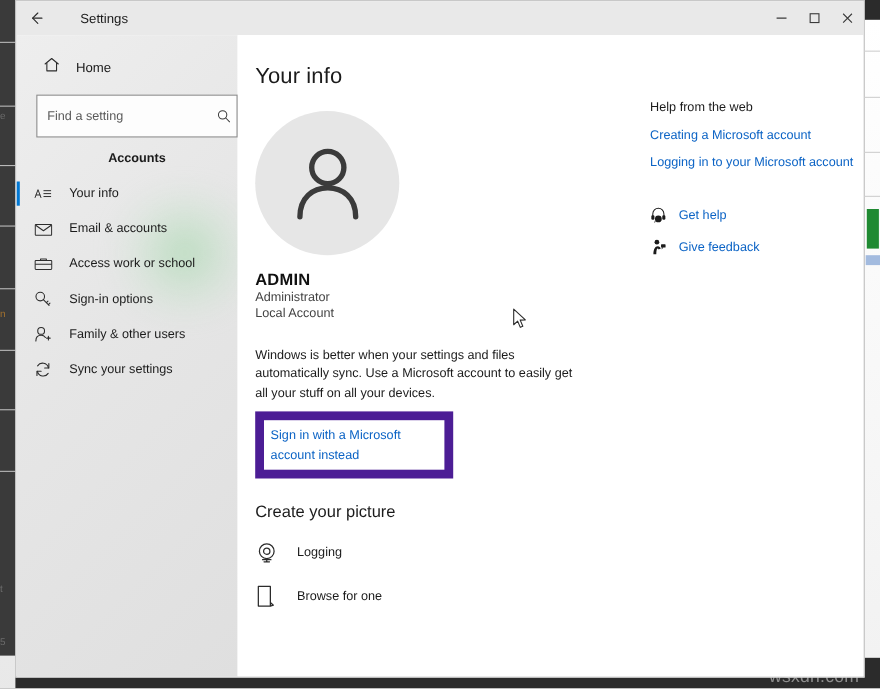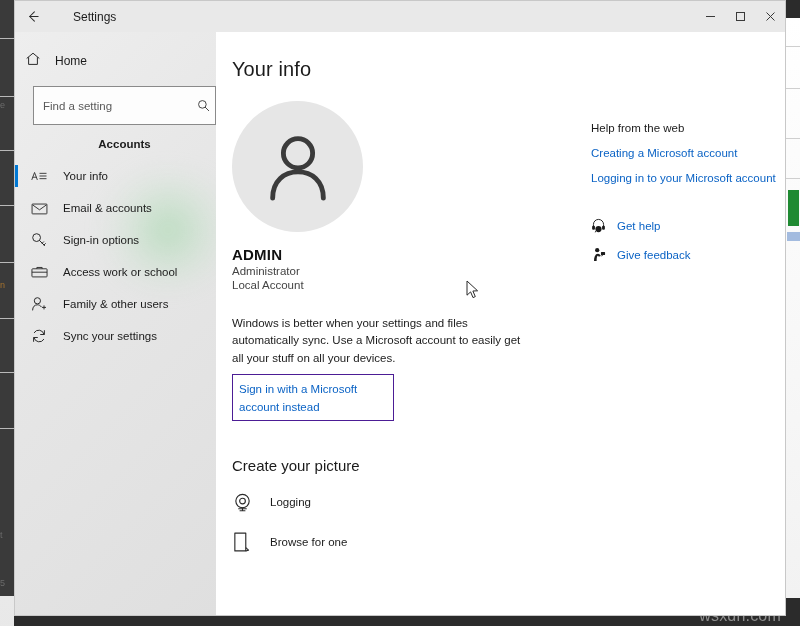--- a/index.html
+++ b/index.html
@@ -139,21 +139,21 @@
     border-radius: 50%;
     background: radial-gradient(circle, rgba(140,210,150,.45) 0%, rgba(190,225,195,.25) 45%, rgba(235,235,235,0) 72%);
     filter: blur(10px);
     pointer-events: none;
   }
 
   .home-row {
     display: flex;
     align-items: center;
     height: 30px;
-    padding-left: 10px;
+    padding-left: 24px;
     margin-top: 8px;
     position: relative;
     z-index: 2;
   }
   .home-row .label {
     font-size: 12px;
     color: #1b1b1b;
     margin-left: 14px;
   }
 
@@ -272,33 +272,33 @@
     margin-top: 24px;
     font-size: 11.5px;
     color: #1b1b1b;
     line-height: 1.5;
     width: 300px;
   }
 
   .signin-link-box {
     margin-top: 7px;
     display: inline-block;
-    border: 1px solid #4c1d95;
+    border: 8px solid #4c1d95;
     padding: 4px 6px 5px 6px;
-    width: 162px;
+    width: 180px;
   }
   .signin-link {
     font-size: 11.5px;
     color: #0b63c5;
     text-decoration: none;
     cursor: pointer;
   }
 
   .create-title {
-    margin-top: 36px;
+    margin-top: 22px;
     font-size: 15px;
     color: #1b1b1b;
   }
   .pic-option {
     display: flex;
     align-items: center;
     margin-top: 18px;
   }
   .pic-option .pic-icon {
     width: 34px;
@@ -311,21 +311,20 @@
     font-size: 11.5px;
     color: #1b1b1b;
     margin-left: 4px;
   }
 
   
   .help-col {
     position: absolute;
     right: 8px; top: 60px;
     width: 186px;
-    margin-top: 30px;
   }
   .help-title {
     font-size: 11.5px;
     color: #1b1b1b;
     font-weight: normal;
   }
   .help-link {
     display: block;
     margin-top: 13px;
     font-size: 11.5px;
@@ -467,37 +466,37 @@
               <svg width="17" height="13" viewBox="0 0 18 14" fill="none" stroke="#2c2c2c" stroke-width="1">
                 <rect x="1" y="2.2" width="16" height="10.6" rx="0.6"></rect>
                 <path d="M1.4 3 L9 8.4 L16.6 3" stroke-linejoin="round"></path>
               </svg>
             </span>
             <span class="nav-label">Email &amp; accounts</span>
           </div>
 
           <div class="nav-item">
             <span class="nav-icon">
-              <svg width="16" height="16" viewBox="0 0 16 16" fill="none" stroke="#2c2c2c" stroke-width="1">
-                <circle cx="5.6" cy="5.6" r="3.9"></circle>
-                <path d="M8.4 8.4 L13.6 13.6 M11.2 11.2 L12.6 9.8 M13 13 L14.4 11.6" stroke-linecap="round"></path>
-              </svg>
-            </span>
-            <span class="nav-label">Sign-in options</span>
-          </div>
-
-          <div class="nav-item">
-            <span class="nav-icon">
               <svg width="17" height="14" viewBox="0 0 18 14" fill="none" stroke="#2c2c2c" stroke-width="1">
                 <rect x="1" y="3.6" width="16" height="8.6" rx="0.8"></rect>
                 <path d="M6.2 3.6 V2.2 H11.8 V3.6" stroke-linejoin="round"></path>
                 <path d="M1 7.2 H17"></path>
               </svg>
             </span>
             <span class="nav-label">Access work or school</span>
+          </div>
+
+          <div class="nav-item">
+            <span class="nav-icon">
+              <svg width="16" height="16" viewBox="0 0 16 16" fill="none" stroke="#2c2c2c" stroke-width="1">
+                <circle cx="5.6" cy="5.6" r="3.9"></circle>
+                <path d="M8.4 8.4 L13.6 13.6 M11.2 11.2 L12.6 9.8 M13 13 L14.4 11.6" stroke-linecap="round"></path>
+              </svg>
+            </span>
+            <span class="nav-label">Sign-in options</span>
           </div>
 
           <div class="nav-item">
             <span class="nav-icon">
               <svg width="16" height="16" viewBox="0 0 16 16" fill="none" stroke="#2c2c2c" stroke-width="1">
                 <circle cx="6.4" cy="4.8" r="3.1"></circle>
                 <path d="M1.6 14 C1.6 10.6 3.8 8.8 6.4 8.8 C8 8.8 9.4 9.5 10.3 10.8" stroke-linecap="round"></path>
                 <path d="M11.4 11.4 H14.6 M13 9.8 V13" stroke-linecap="round"></path>
               </svg>
             </span>

